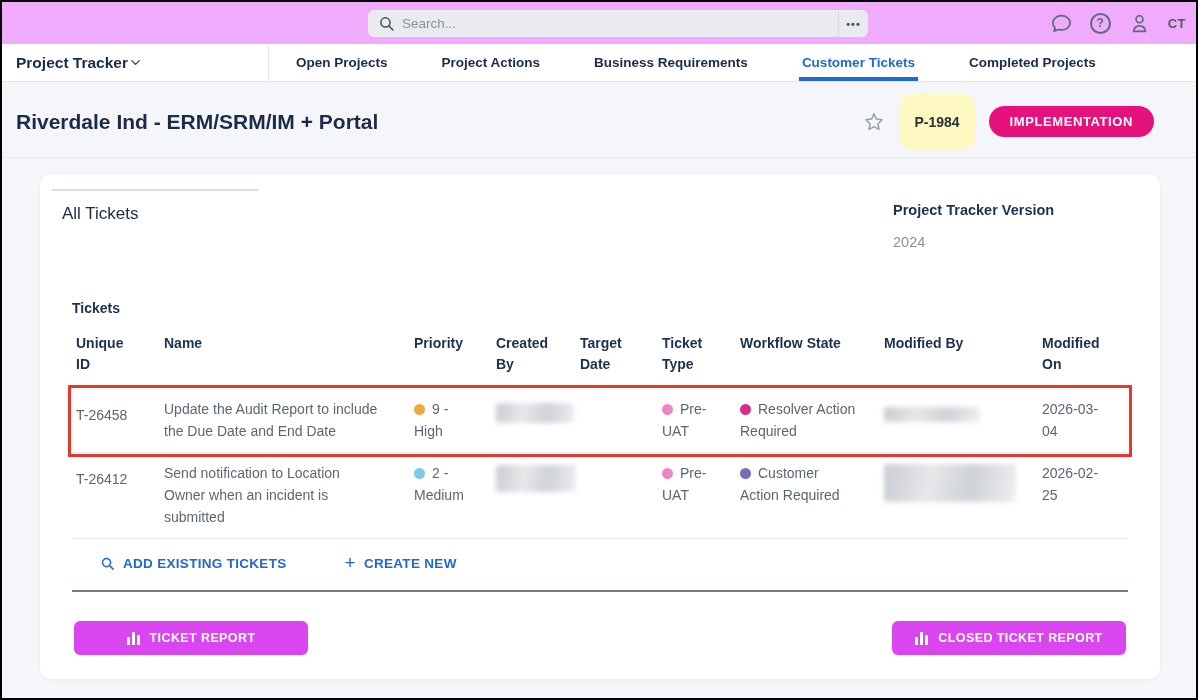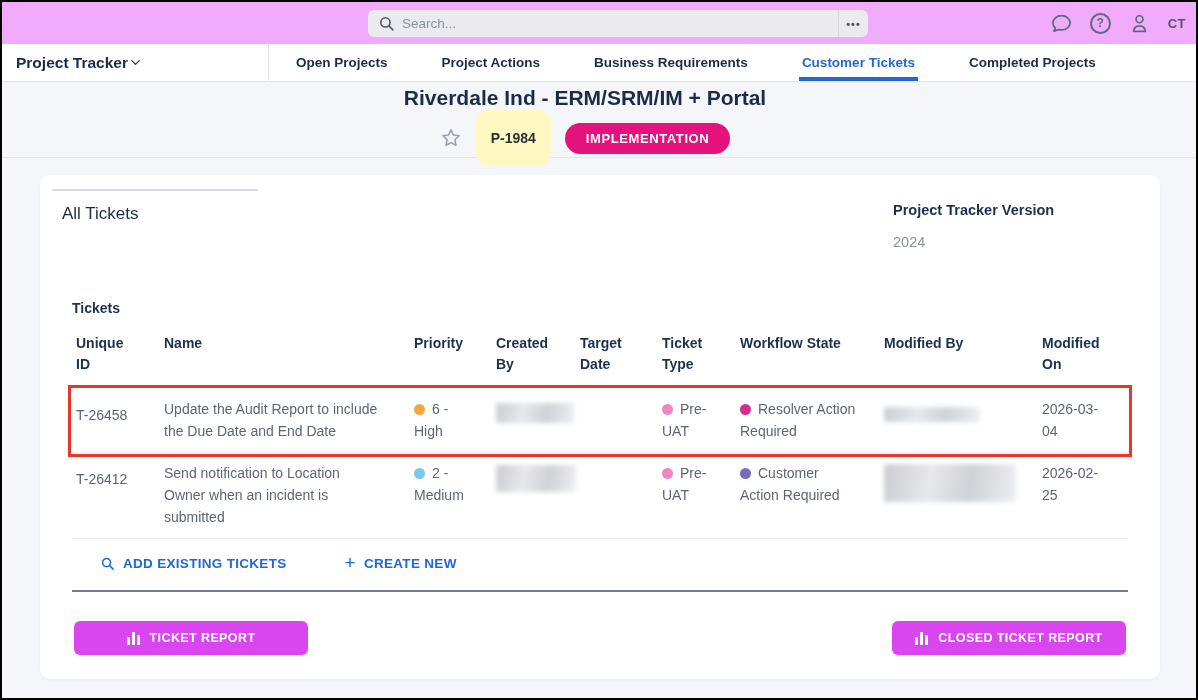--- a/index.html
+++ b/index.html
@@ -21,21 +21,21 @@
   
   .navbar { height:38px; background:#fff; border-bottom:1px solid #E2E5E9; display:flex; align-items:stretch; }
   .app-switcher { width:267px; flex:none; display:flex; align-items:center; padding:0 18px 0 14px; border-right:1px solid #E2E5E9; cursor:pointer; }
   .app-switcher .app-title { font-size:15.5px; font-weight:700; color:#1B2B49; }
   .tabs { display:flex; align-items:stretch; }
   .tab { display:flex; align-items:center; padding:0 27px; font-size:13.5px; font-weight:600; color:#1B2B49; position:relative; cursor:pointer; white-space:nowrap; }
   .tab.active { color:#2268D1; }
   .tab.active::after { content:''; position:absolute; left:24px; right:24px; bottom:0; height:4px; background:#2268D1; }
 
   
-  .page-head { height:75px; display:flex; align-items:center; justify-content:space-between; padding:4px 42px 0 14px;flex-direction:column; }
+  .page-head { height:75px; display:flex; align-items:center; justify-content:space-between; padding:4px 42px 0 14px; }
   .page-title { font-size:21px; font-weight:700; color:#1B2B49; }
   .head-badges { display:flex; align-items:center; gap:14px; }
   .star { display:flex; align-items:center; cursor:pointer; }
   .code-badge { background:#fef9c3; color:#2A3036; font-size:14px; font-weight:700; padding:20px 15px; border-radius:13px; }
   .status-pill { background:#E5127D; color:#fff; font-size:13px; font-weight:700; letter-spacing:.6px; padding:8px 21px; border-radius:17px; }
   .page-divider { border-bottom:1px solid #E3E6EA; }
 
   
   .card { margin:17px 36px 0 38px; height:504px; background:#fff; border-radius:10px; box-shadow:0 1px 3px rgba(20,40,70,.06); position:relative; }
   .tab-line { position:absolute; left:12px; top:14px; width:206px; height:2px; background:#D8DBE0; }
@@ -139,21 +139,21 @@
           <div class="th">Target Date</div>
           <div class="th">Ticket Type</div>
           <div class="th">Workflow State</div>
           <div class="th">Modified By</div>
           <div class="th">Modified On</div>
         </div>
       <div>
           <div class="trow highlighted">
     <div class="td c-id">T-26458</div>
     <div class="td c-name">Update the Audit Report to include the Due Date and End Date</div>
-    <div class="td c-priority"><span class="dot" style="background: rgb(245, 166, 59);"></span><span class="lbl">6 - High</span></div>
+    <div class="td c-priority"><span class="dot" style="background: rgb(245, 166, 59);"></span><span class="lbl">9 - High</span></div>
     <div class="td c-created"><span class="redacted"></span></div>
     <div class="td c-target"></div>
     <div class="td c-type"><span class="dot" style="background: rgb(238, 133, 196);"></span><span class="lbl">Pre-UAT</span></div>
     <div class="td c-state"><span class="dot" style="background: rgb(214, 45, 146);"></span><span class="lbl">Resolver Action Required</span></div>
     <div class="td c-modby"><span class="redacted"></span></div>
     <div class="td c-modon">2026-03-04</div>
   </div>
           <div class="trow">
     <div class="td c-id">T-26412</div>
     <div class="td c-name">Send notification to Location Owner when an incident is submitted</div>

